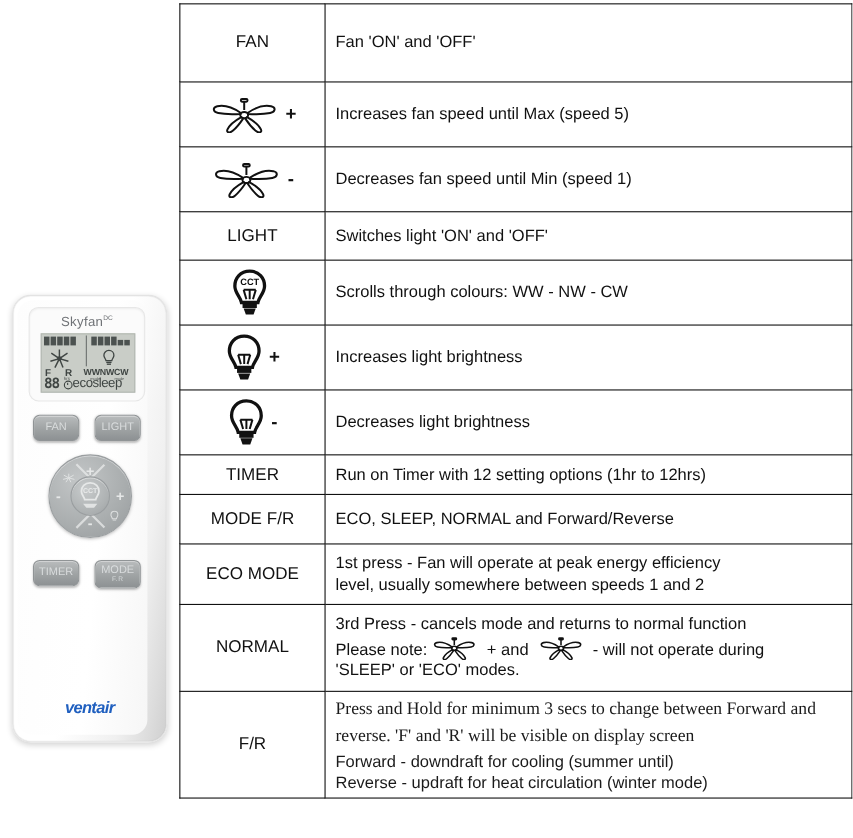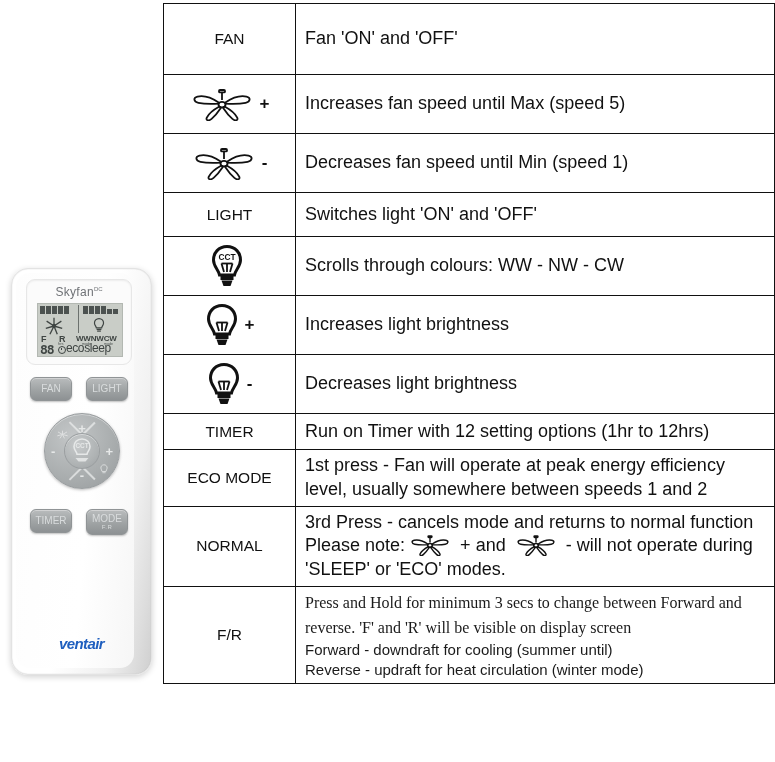--- a/index.html
+++ b/index.html
@@ -121,21 +121,21 @@
     table-layout:fixed;
   }
   #func-table td{
     border:1px solid #111;
     vertical-align:middle;
     padding:0;
   }
   .col-key{width:131px;text-align:center;}
   .col-desc{padding:4px 0 4px 9px !important;}
   .key-text{font-size:15.5px;color:#111;}
-  .desc-text{font-size:18px;color:#111;line-height:1.32;}
+  .desc-text{font-size:15px;color:#111;line-height:1.32;}
   .icon-cell{display:flex;align-items:center;justify-content:center;gap:6px;height:100%;}
   .sign{font-size:17px;font-weight:bold;color:#111;}
   .inline-fan{display:inline-block;vertical-align:-5px;margin:0 1px;}
 
   .fr-l1{font-size:16px;line-height:1.55;font-family:Liberation Serif, serif;}
   .fr-l2{font-size:15px;line-height:1.28;}
 </style>
 </head>
 <body>
 
@@ -388,20 +388,29 @@
 
   <tr>
     <td class="col-key" style="height:35px">
       <span class="key-text">TIMER</span>
     </td>
     <td class="col-desc">
       <div class="desc-text">Run on Timer with 12 setting options (1hr to 12hrs)</div>
     </td>
   </tr>
 
+  <tr>
+    <td class="col-key" style="height:44px">
+      <span class="key-text">MODE</span>
+      <span class="key-text sub">F/R</span>
+    </td>
+    <td class="col-desc">
+      <div class="desc-text">ECO, SLEEP, NORMAL and Forward/Reverse</div>
+    </td>
+  </tr>
 
   <tr>
     <td class="col-key" style="height:54px">
       <span class="key-text">ECO MODE</span>
     </td>
     <td class="col-desc">
       <div class="desc-text">1st press - Fan will operate at peak energy efficiency</div>
       <div class="desc-text">level, usually somewhere between speeds 1 and 2</div>
     </td>
   </tr>

